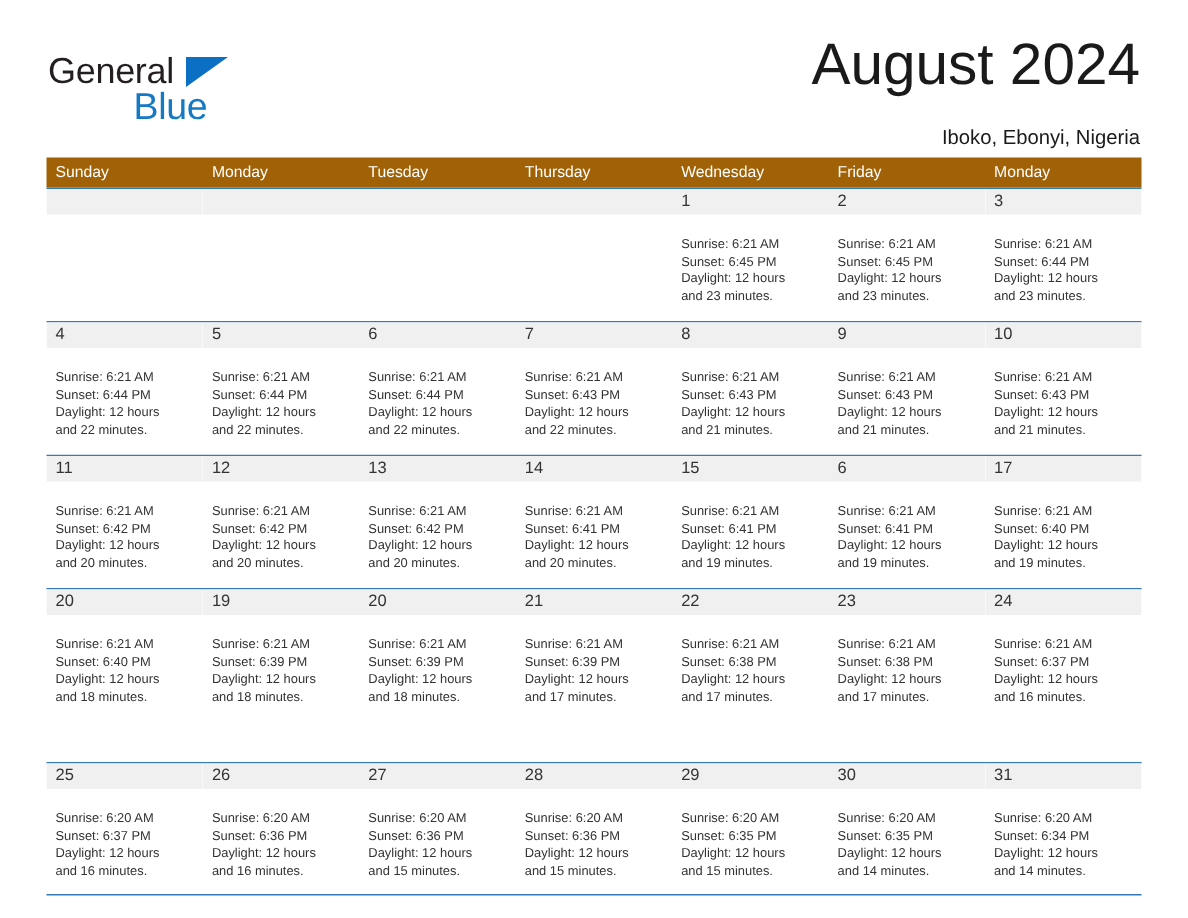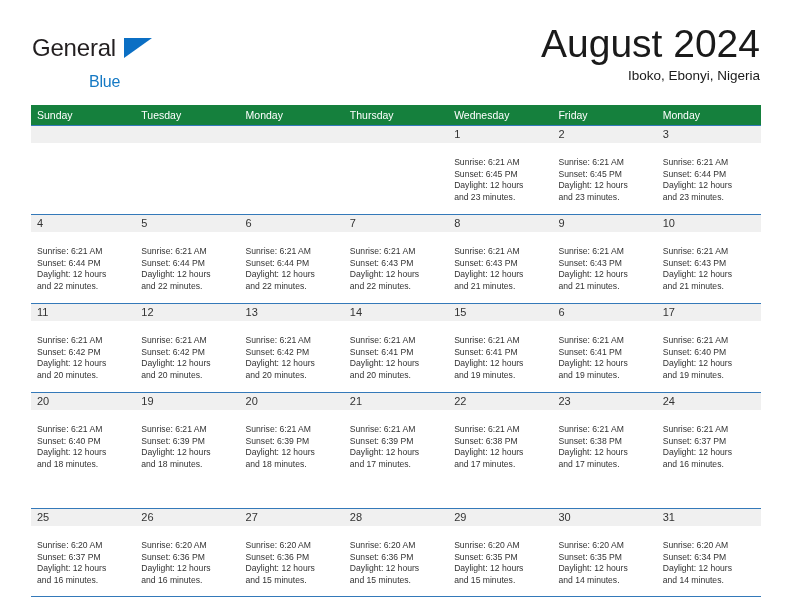--- a/index.html
+++ b/index.html
@@ -51,57 +51,56 @@
     top: 4px;
     width: 0;
     height: 0;
     border-left: 28px solid #0b6fc4;
     border-bottom: 20px solid transparent;
   }
   .logo-blue {
     position: absolute;
     left: 57px;
     top: 23px;
-    font-size: 16px;
+    font-size: 25px;
     letter-spacing: -0.2px;
     color: #1579c4;
-    margin-top: 16px;
   }
 
   .title-wrap {
     position: absolute;
     right: 0;
     top: 0;
     text-align: right;
   }
   .cal-title {
     font-size: 39px;
     font-weight: normal;
     color: #1a1a1a;
     line-height: 36px;
     white-space: nowrap;
   }
   .cal-subtitle {
-    margin-top: 6px;
+    margin-top: 22px;
     font-size: 13.5px;
     color: #1a1a1a;
     line-height: 16px;
     white-space: nowrap;
   }
 
   
   .calendar {
     position: absolute;
     left: 31px;
     top: 105px;
     width: 730px;
   }
   .weekdays {
     display: flex;
-    background: #15803d;
+    background: #a16207;
     height: 20px;
   }
   .weekday {
     flex: 1 1 0;
     color: #ffffff;
     font-size: 10.5px;
     line-height: 20px;
     padding-left: 6px;
     box-sizing: border-box;
     overflow: hidden;
@@ -169,22 +168,22 @@
       <div class="cal-title">August 2024</div>
       <div class="cal-subtitle">Iboko, Ebonyi, Nigeria</div>
     </div>
 
   </div>
 
   <div class="calendar">
 
     <div class="weekdays">
       <div class="weekday">Sunday</div>
+      <div class="weekday">Monday</div>
       <div class="weekday">Tuesday</div>
-      <div class="weekday">Monday</div>
       <div class="weekday">Thursday</div>
       <div class="weekday">Wednesday</div>
       <div class="weekday">Friday</div>
       <div class="weekday">Monday</div>
     </div>
 
     <div class="week">
       <div class="daycell empty">
         <div class="datebar">
             <span class="datenum"></span>

